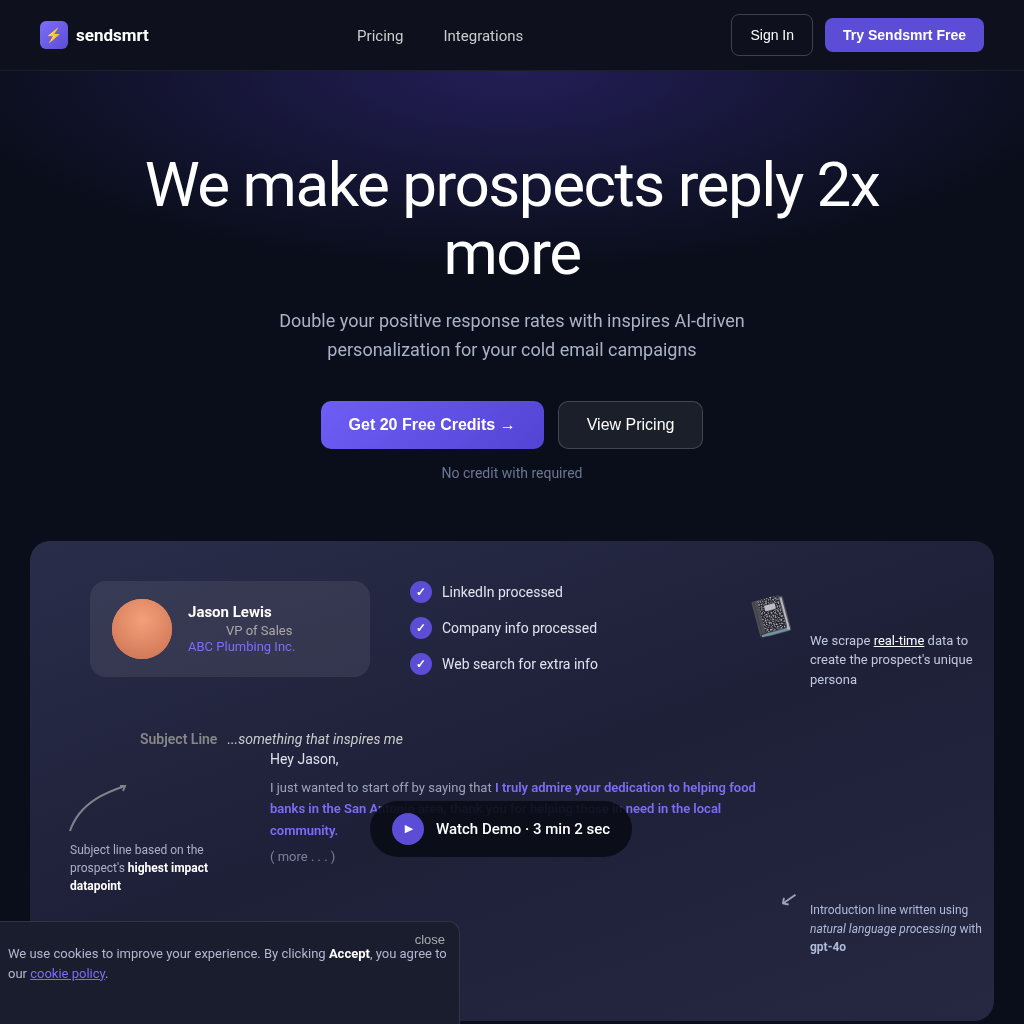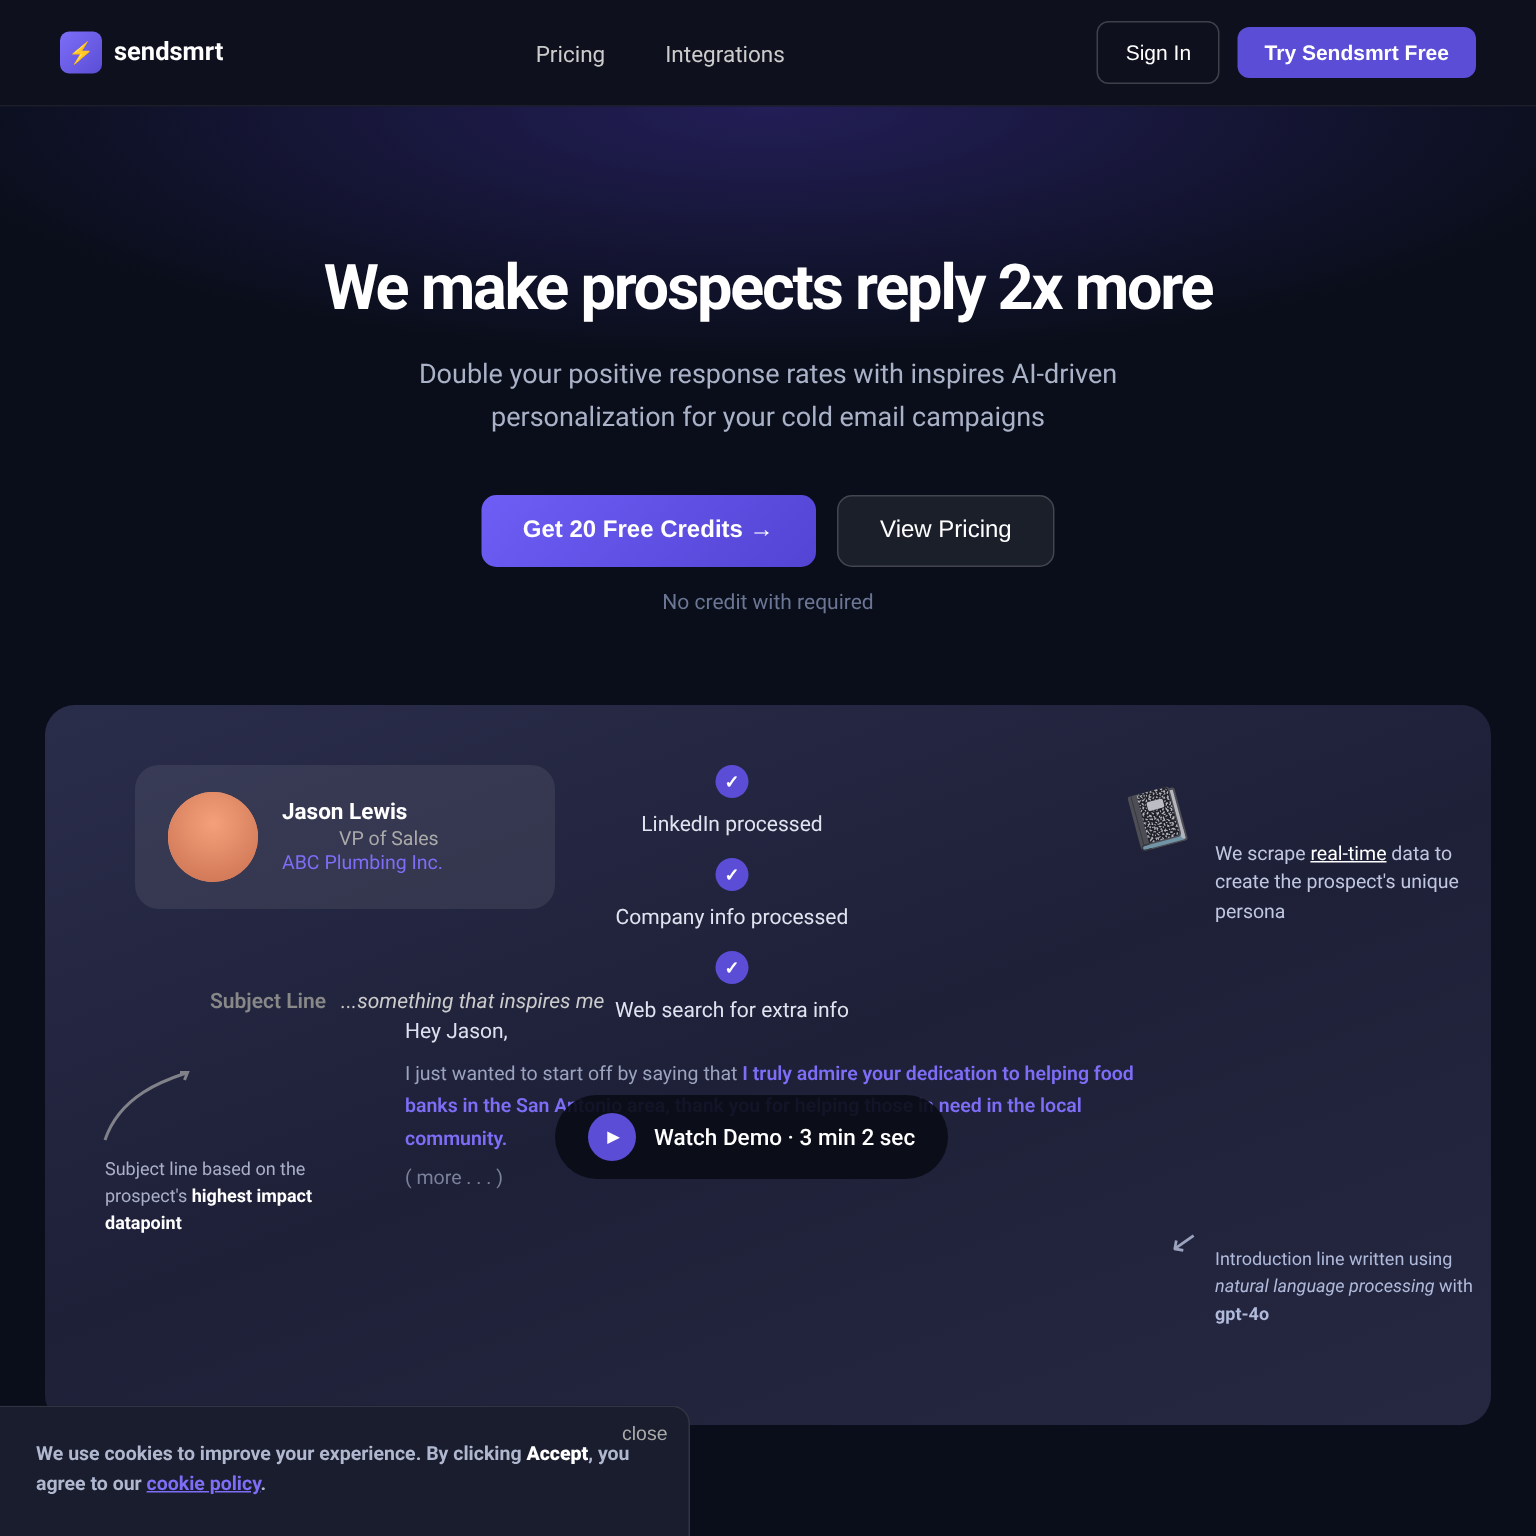--- a/index.html
+++ b/index.html
@@ -71,29 +71,28 @@
       font-weight: 600;
     }
 
     
     .hero {
       text-align: center;
       padding: 80px 40px 60px;
       background: radial-gradient(ellipse 80% 60% at 50% 0%, rgba(80,60,200,0.35) 0%, transparent 70%);
     }
     .hero h1 {
-      font-size: 42px;
-      font-weight: 700;
+      font-size: 62px;
+      font-weight: 400;
       line-height: 1.1;
       letter-spacing: -1.5px;
       margin-bottom: 20px;
       max-width: 800px;
       margin-left: auto;
       margin-right: auto;
-      margin-top: 19px;
     }
     .hero p {
       font-size: 18px;
       color: #aab2c8;
       max-width: 560px;
       margin: 0 auto 36px;
       line-height: 1.6;
     }
     .hero-buttons {
       display: flex;
@@ -195,21 +194,20 @@
       display: flex;
       flex-direction: column;
       gap: 14px;
     }
     .check-item {
       display: flex;
       align-items: center;
       gap: 10px;
       font-size: 14px;
       color: #e0e4f0;
-      flex-direction: column;
     }
     .check-circle {
       width: 22px; height: 22px;
       border-radius: 50%;
       background: #5b4dd6;
       display: flex; align-items: center; justify-content: center;
       flex-shrink: 0;
     }
     .check-circle::after {
       content: '✓';
@@ -359,39 +357,39 @@
 
     
     .cookie-banner {
       position: fixed;
       bottom: 0;
       left: 0;
       width: 460px;
       background: #1a1d2e;
       border-top: 1px solid rgba(255,255,255,0.1);
       border-right: 1px solid rgba(255,255,255,0.1);
-      padding: 22px 24px 24px;
+      padding: 22px 8px 24px;
       border-radius: 0 12px 0 0;
       z-index: 100;
     }
     .cookie-close {
       position: absolute;
       top: 10px;
       right: 14px;
       color: #aaa;
       font-size: 13px;
       cursor: pointer;
       background: none;
       border: none;
     }
     .cookie-text {
       font-size: 13px;
       color: #b0b8d0;
       line-height: 1.55;
-      font-weight: bold;
+      margin-bottom: 16px;
     }
     .cookie-text a {
       color: #7c6ef7;
       text-decoration: underline;
     }
     .cookie-text strong {
       color: #fff;
     }
     .cookie-buttons {
       display: flex;

